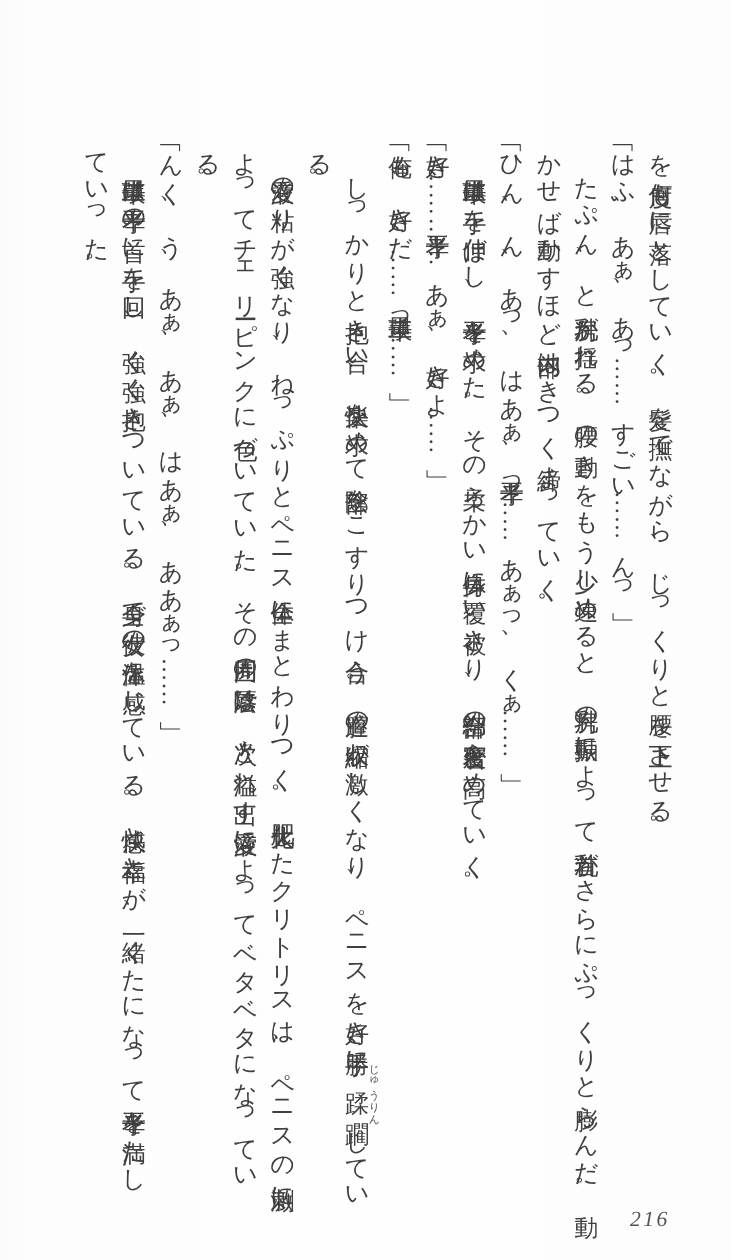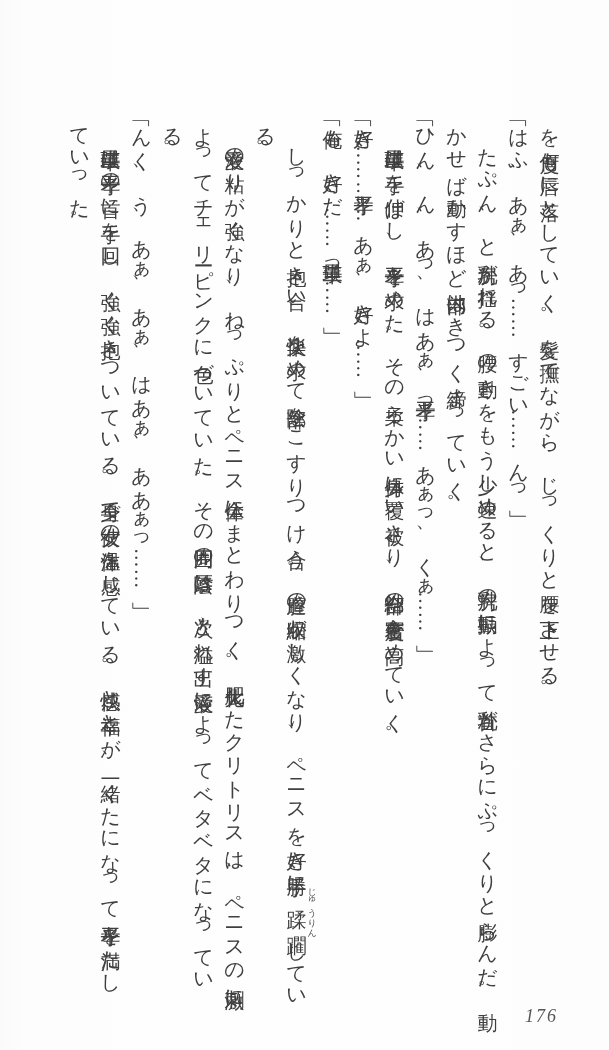--- a/index.html
+++ b/index.html
@@ -66,14 +66,14 @@
       <p class="indent">たぷん、と乳房が揺れる。腰の動きをもう少し速めると、乳房の振動によって乳首がさらにぷっくりと膨らんだ。動かせば動かすほど内部はきつく締まっていく。</p>
       <p class="dialogue">「ひん、ん、あっ、はあぁ、孝平っ……あぁっ、くぁ……」</p>
       <p class="indent">瑛里華は手を伸ばし、孝平を求めた。その柔らかい身体に覆い被さり、結合部の密着度を高めていく。</p>
       <p class="dialogue">「好き……孝平……あぁ、好きよ……」</p>
       <p class="dialogue">「俺も、好きだ……瑛里華っ……」</p>
       <p class="indent">しっかりと抱き合い、快楽を求めて陰部をこすりつけ合う。膣道の収縮が激しくなり、ペニスを好き勝手に<ruby>蹂躙<rt>じゅうりん</rt></ruby>している。</p>
       <p class="indent">愛液の粘りが強くなり、ねっぷりとペニス全体にまとわりつく。肥大化したクリトリスは、ペニスの刺激によってチェリーピンクに色づいていた。その周囲の陰唇は、次々と溢れ出す愛液によってベタベタになっている。</p>
       <p class="dialogue">「んく、う、あぁ、あぁ、はあぁ、ああぁっ……」</p>
       <p class="indent">瑛里華は孝平の首に手を回し、強く強く抱きついている。全身で彼女の体温を感じている。快感と幸福とが、一緒くたになって孝平を満たしていった。</p>
     </div>
-  <div class="page-number">176</div>
+  <div class="page-number">216</div>
 </div>
 
 </body></html>

